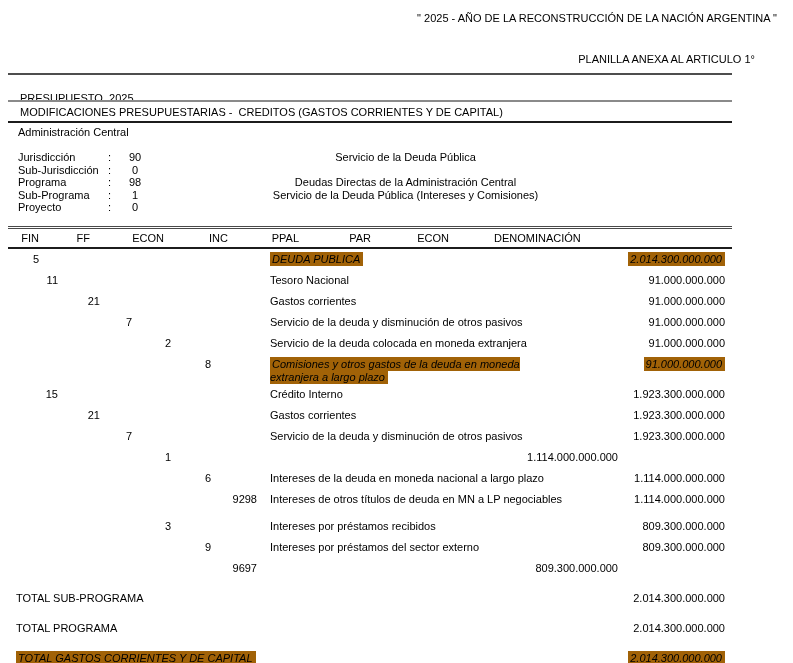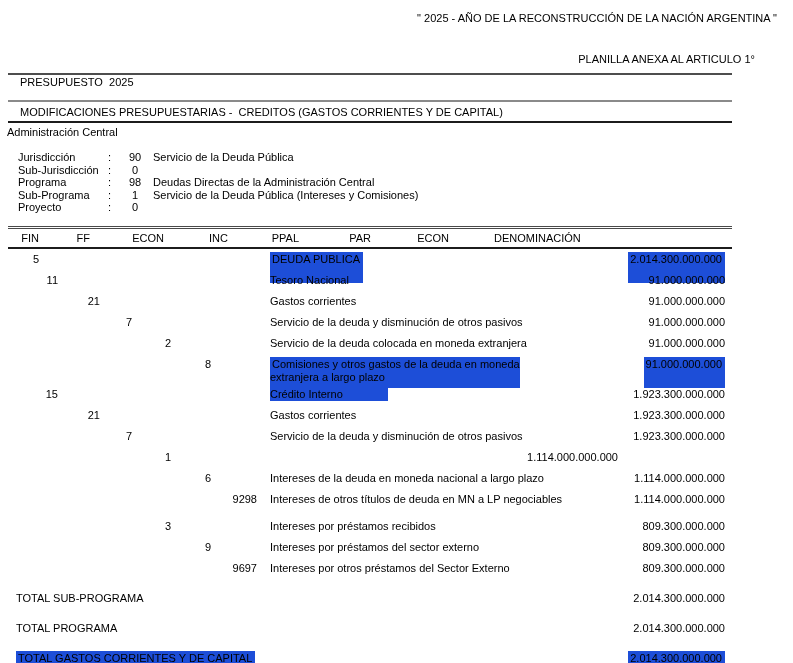--- a/index.html
+++ b/index.html
@@ -8,45 +8,45 @@
     position: relative;
     font-family: "Liberation Sans", "DejaVu Sans", sans-serif;
     font-size: 11px;
     color: #000;
     overflow: hidden;
   }
   .abs { position: absolute; }
   .quote       { top: 12px;  right: 16px; white-space: pre; }
   .annex       { top: 53px;  right: 38px; white-space: pre; }
   .rule-1      { top: 73px;  left: 8px; width: 724px; height: 2px; background: #4d4d4d; }
-  .budget-title{ top: 76px;  left: 20px; white-space: pre; }
+  .budget-title{ top: 92px;  left: 20px; white-space: pre; }
   .rule-2      { top: 100px; left: 8px; width: 724px; height: 2px; background: #8a8a8a; }
   .section-title{ top: 106px; left: 20px; white-space: pre; }
   .rule-3      { top: 121px; left: 8px; width: 724px; height: 2px; background: #1c1c1c; }
-  .admin-scope { top: 126px; left: 7px; }
+  .admin-scope { top: 126px; left: 18px; }
 
   .meta { top: 151px; left: 18px; width: 640px; }
   .meta-row { display: grid; grid-template-columns: 90px 14px 26px auto; line-height: 12.5px; }
   .meta-code { text-align: center; }
-  .meta-value { padding-left: 5px; white-space: pre; }
+  .meta-value { padding-left: 5px; white-space: pre; text-align: center; }
 
   #table-area { top: 226px; left: 8px; width: 724px; }
   .rule-double { height: 3px; border-top: 1px solid #4a4a4a; border-bottom: 1px solid #4a4a4a; }
   .grid9 { display: grid; grid-template-columns: 31px 19px 42px 32px 39px 40px 46px 368px 107px; }
   .thead { height: 18px; align-items: center; gap: 32px; }
   .rule-heavy { height: 2px; background: #1c1c1c; margin-bottom: 4px; }
   .c-code  { text-align: right; }
   .c-denom { padding-left: 13px; }
   .c-imp   { text-align: right; padding-right: 7px; }
   .trow { min-height: 21px; line-height: 13px; }
   .trow-2line { min-height: 30px; }
   .trow-2line .c-denom { max-width: 300px; }
   .trow-total { display: grid; grid-template-columns: 617px 107px; min-height: 21px; line-height: 13px; margin-top: 9px; }
   .total-label { padding-left: 8px; }
-  .hl { background: #1d4ed8; padding: 1px 3px 18px 2px; }
+  .hl { background: #a16207; padding: 1px 3px 1px 2px; font-style: italic; }
 </style>
 </head>
 <body>
 
 <div class="abs quote">" 2025 - AÑO DE LA RECONSTRUCCIÓN DE LA NACIÓN ARGENTINA "</div>
 <div class="abs annex">PLANILLA ANEXA AL ARTICULO 1°</div>
 
 <div class="abs rule-1"></div>
 <div class="abs budget-title">PRESUPUESTO  2025</div>
 <div class="abs rule-2"></div>
@@ -257,21 +257,20 @@
         <div class="c-imp"><span>809.300.000.000</span></div>
       </div>
       <div class="grid9 trow">
         <div class="c-code"></div>
         <div class="c-code"></div>
         <div class="c-code"></div>
         <div class="c-code"></div>
         <div class="c-code"></div>
         <div class="c-code"></div>
         <div class="c-code">9697</div>
-        <div class="c-denom"><span>Intereses por otros préstamos del Sector Externo</span></div>
         <div class="c-imp"><span>809.300.000.000</span></div>
       </div>
     </div>
   <div id="table-totals">
       <div class="trow-total">
         <div class="total-label"><span>TOTAL SUB-PROGRAMA</span></div>
         <div class="c-imp"><span>2.014.300.000.000</span></div>
       </div>
       <div class="trow-total">
         <div class="total-label"><span>TOTAL PROGRAMA</span></div>

